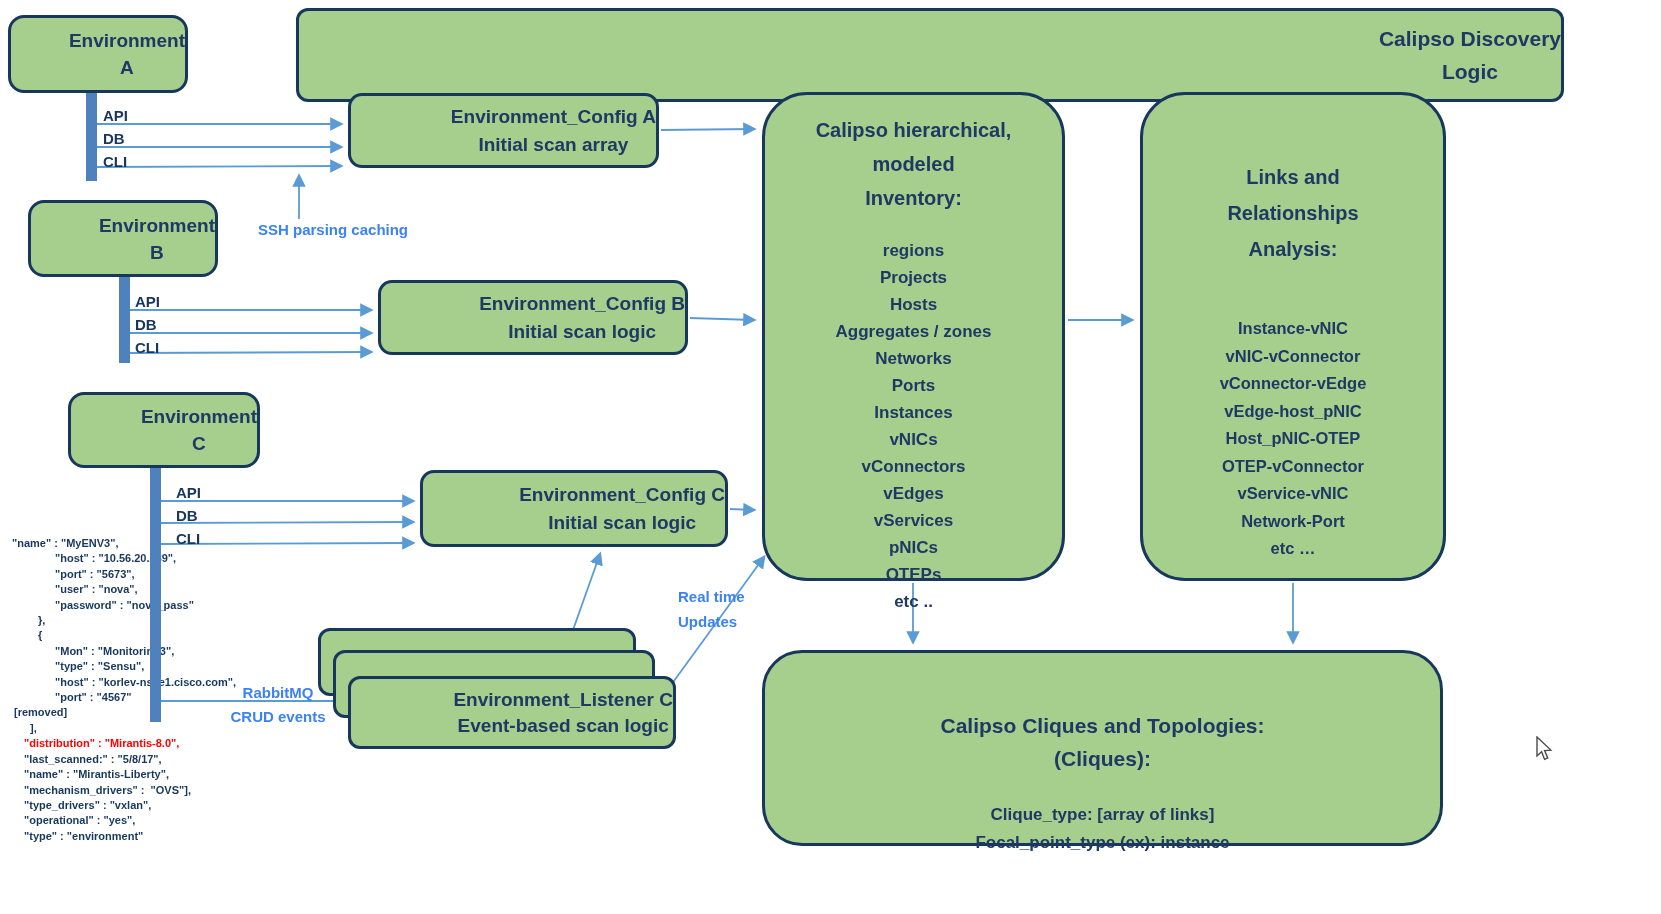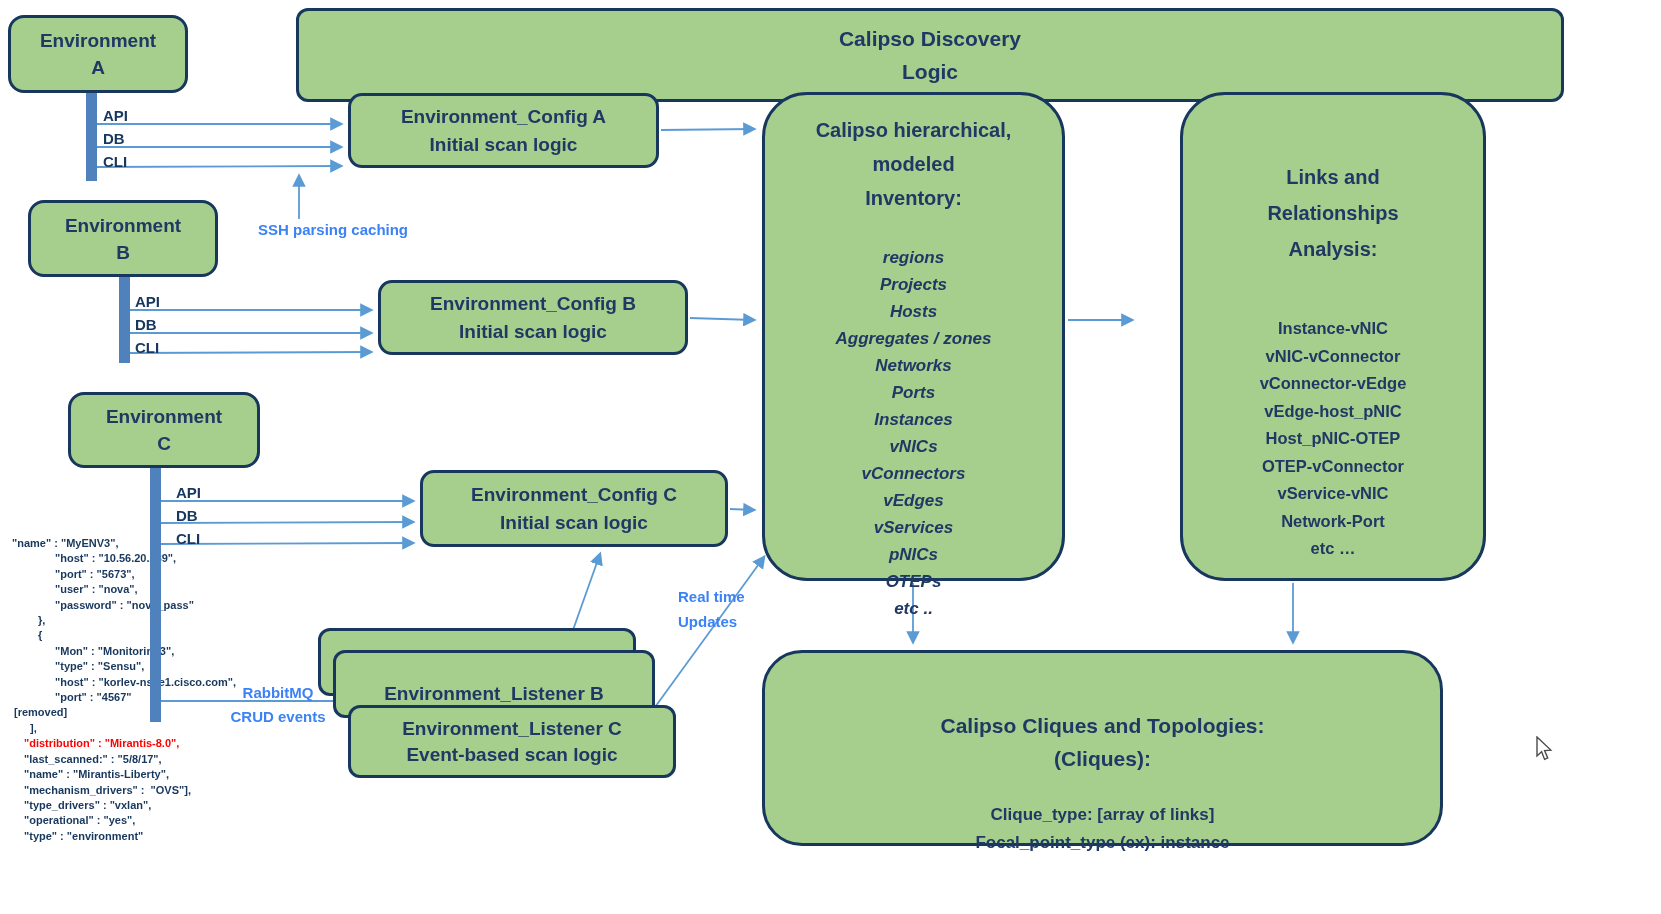--- a/index.html
+++ b/index.html
@@ -12,31 +12,31 @@
   .gbox {
     position:absolute;
     background:#A6CE8D;
     border:3px solid #17375D;
     color:#1F3864;
     font-weight:700;
     text-align:center;
     white-space:pre-line;
     z-index:3;
   }
-  .vcenter { display:flex; flex-direction:column; align-items:center; justify-content:center; }
+  .vcenter { display:flex; flex-direction:column; align-items:flex-end; justify-content:center; }
 
   .env-box { border-radius:16px; font-size:19px; line-height:27px; }
   .banner-box { border-radius:12px; font-size:21px; line-height:33px; }
   .config-box { border-radius:14px; font-size:19px; line-height:28px; }
   .listener-box { border-radius:12px; font-size:19px; line-height:26px; }
   .listener-top { padding-top:2px; }
 
   .big-box { border-radius:45px; }
   .box-title { font-size:20px; line-height:34px; white-space:pre-line; }
-  .inv-list { margin-top:11px;font-style:italic; }
+  .inv-list { margin-top:4px; }
   .inv-item { font-size:17px; line-height:27px; }
   .links-list { margin-top:30px; }
   .links-item { font-size:16.5px; line-height:27.5px; }
   .cliques-title { font-size:21px; line-height:33px; white-space:pre-line; }
   .cliques-list { margin-top:8px; }
   .cliques-item { font-size:17px; line-height:28px; }
 
   .lifeline { position:absolute; width:11px; background:#4F81BD; z-index:4; }
 
   .channels { position:absolute; z-index:5; }
@@ -129,50 +129,50 @@
     <div>Environment
 B</div>
   </div>
   <div class="gbox env-box vcenter" style="left:68px;top:392px;width:192px;height:76px;">
     <div>Environment
 C</div>
   </div>
 
   <div class="gbox config-box vcenter" style="left:348px;top:93px;width:311px;height:75px;">
     <div>Environment_Config A
-Initial scan logic</div>
+Initial scan array</div>
   </div>
   <div class="gbox config-box vcenter" style="left:378px;top:280px;width:310px;height:75px;">
     <div>Environment_Config B
 Initial scan logic</div>
   </div>
   <div class="gbox config-box vcenter" style="left:420px;top:470px;width:308px;height:77px;">
     <div>Environment_Config C
 Initial scan logic</div>
   </div>
 
   <div class="gbox listener-box listener-top" style="left:318px;top:628px;width:318px;height:68px;z-index:5;">
     <div>Environment_Listener A</div>
   </div>
   <div class="gbox listener-box listener-top" style="left:333px;top:650px;width:322px;height:68px;z-index:6;">
     <div>Environment_Listener B</div>
   </div>
-  <div class="gbox listener-box vcenter" style="left:348px;top:705px;width:328px;height:73px;z-index:7;">
+  <div class="gbox listener-box vcenter" style="left:348px;top:676px;width:328px;height:73px;z-index:7;">
     <div>Environment_Listener C
 Event-based scan logic</div>
   </div>
 
   <div class="gbox big-box" style="left:762px;top:92px;width:303px;height:489px;">
     <div class="box-title">Calipso hierarchical,
 modeled
 Inventory:</div>
     <div class="inv-list"><div class="inv-item">regions</div><div class="inv-item">Projects</div><div class="inv-item">Hosts</div><div class="inv-item">Aggregates / zones</div><div class="inv-item">Networks</div><div class="inv-item">Ports</div><div class="inv-item">Instances</div><div class="inv-item">vNICs</div><div class="inv-item">vConnectors</div><div class="inv-item">vEdges</div><div class="inv-item">vServices</div><div class="inv-item">pNICs</div><div class="inv-item">OTEPs</div><div class="inv-item">etc ..</div></div>
   </div>
 
-  <div class="gbox big-box" style="left:1140px;top:92px;width:306px;height:489px;padding-top:46px;margin-left:40px;">
+  <div class="gbox big-box" style="left:1140px;top:92px;width:306px;height:489px;padding-top:46px;">
     <div class="box-title" style="line-height:36px;">Links and
 Relationships
 Analysis:</div>
     <div class="links-list"><div class="links-item">Instance-vNIC</div><div class="links-item">vNIC-vConnector</div><div class="links-item">vConnector-vEdge</div><div class="links-item">vEdge-host_pNIC</div><div class="links-item">Host_pNIC-OTEP</div><div class="links-item">OTEP-vConnector</div><div class="links-item">vService-vNIC</div><div class="links-item">Network-Port</div><div class="links-item">etc …</div></div>
   </div>
 
   <div class="gbox big-box" style="left:762px;top:650px;width:681px;height:196px;padding-top:38px;border-radius:40px;">
     <div class="cliques-title">Calipso Cliques and Topologies:
 (Cliques):</div>
     <div class="cliques-list"><div class="cliques-item">Clique_type: [array of links]</div><div class="cliques-item">Focal_point_type (ex): instance</div></div>

